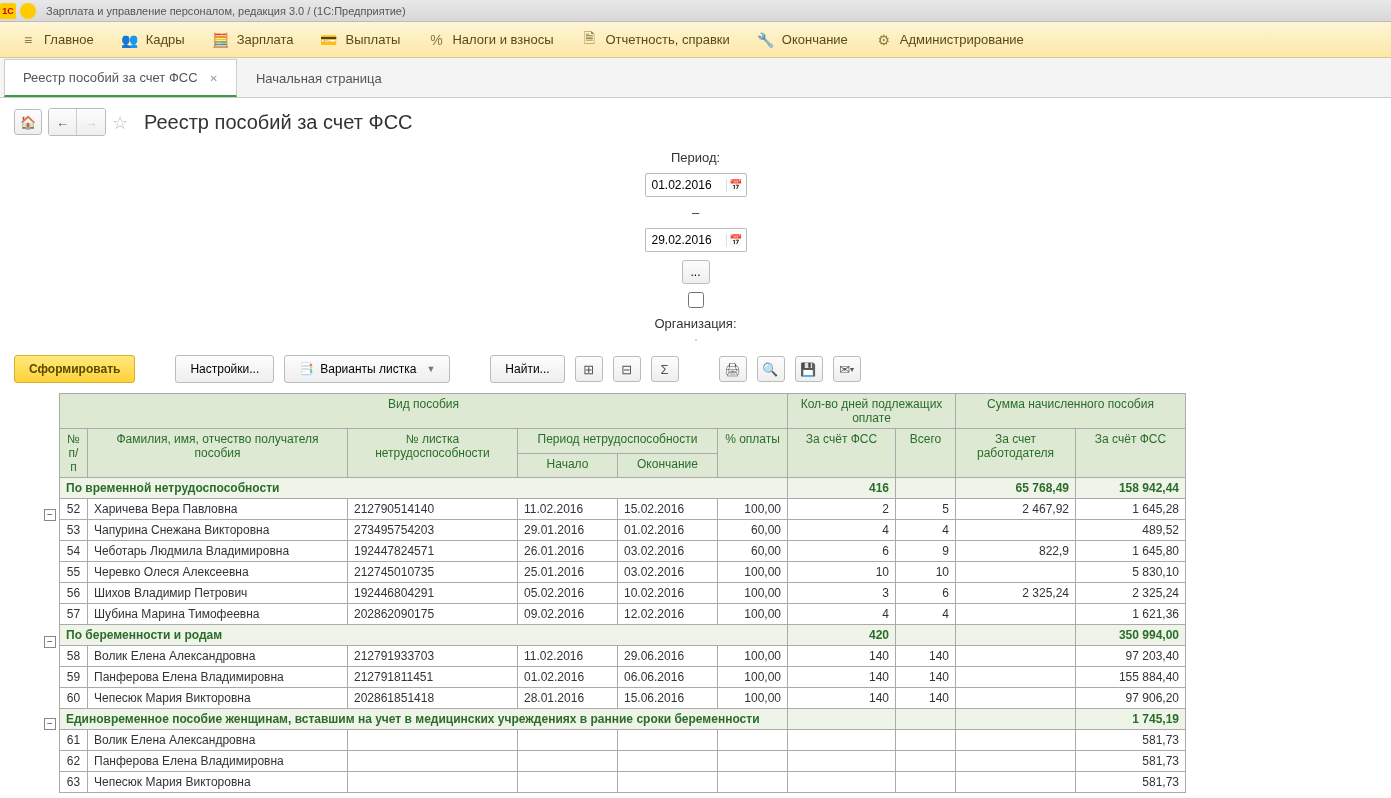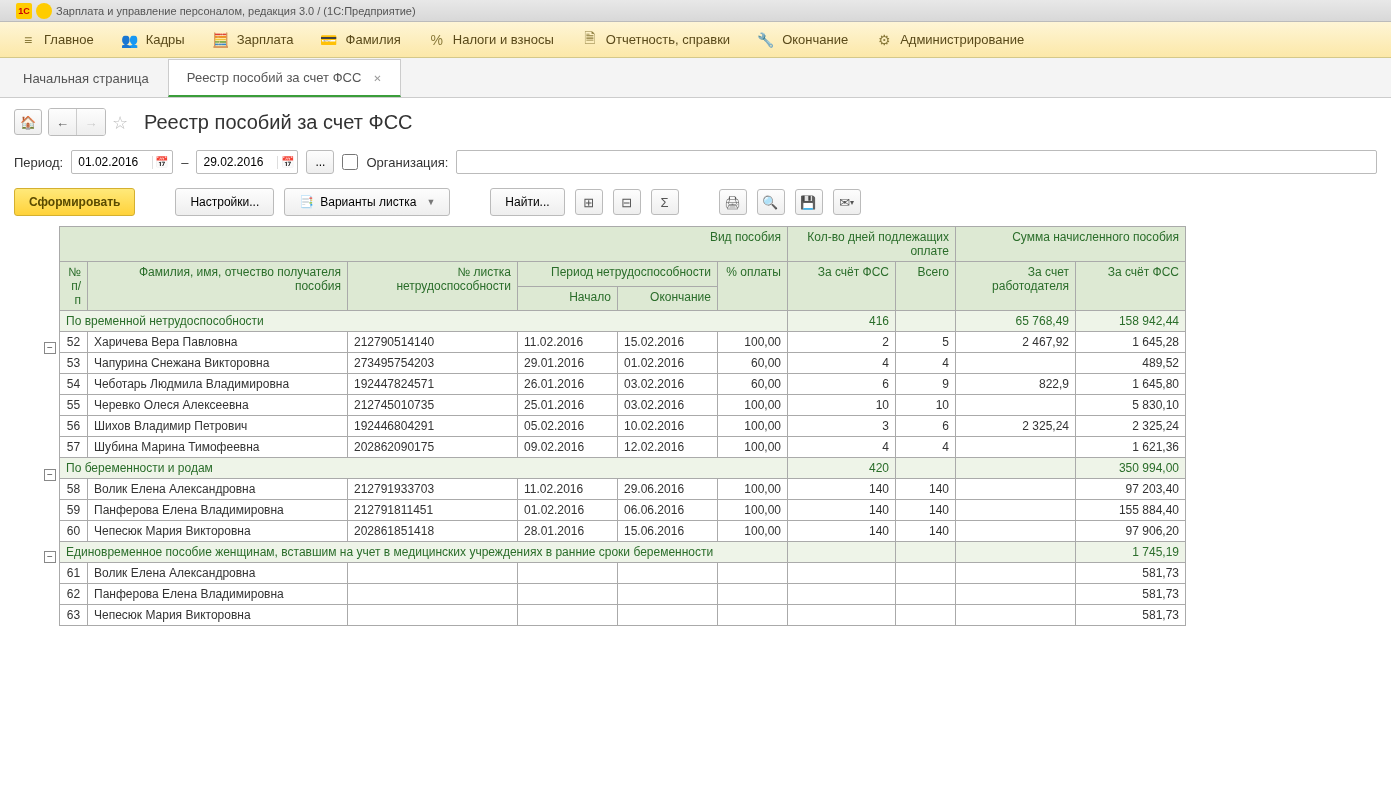--- a/index.html
+++ b/index.html
@@ -1,51 +1,51 @@
 <!DOCTYPE html>
 <html><head>
 <meta charset="utf-8">
 <style>
 * { box-sizing: border-box; margin: 0; padding: 0; }
 body { font-family: Arial, sans-serif; font-size: 12px; background: #fff; color: #333; width: 1391px; }
-.titlebar { background: linear-gradient(#e8e8e8,#d8d8d8); height: 22px; display: flex; align-items: center; padding: 0 16px; border-bottom: 1px solid #bbb; gap: 4px; }
+.titlebar { background: linear-gradient(#e8e8e8,#d8d8d8); height: 22px; display: flex; align-items: center; padding: 0 0; border-bottom: 1px solid #bbb; gap: 4px; }
 .titlebar .logo { width: 16px; height: 16px; background: #ffcc00; border-radius: 2px; display: inline-flex; align-items: center; justify-content: center; font-size: 9px; font-weight: bold; color: #c00; }
 .titlebar .dd { width: 16px; height: 16px; background: #ffcc00; border-radius: 8px; }
-.titlebar .title { color: #555; font-size: 11px; }
+.titlebar .title { margin-left: 6px; color: #555; font-size: 11px; }
 .mainmenu { background: linear-gradient(#fef5d6,#fce8a8); height: 36px; display: flex; align-items: center; padding: 0 6px; border-bottom: 1px solid #d4c88a; }
 .mainmenu .item { display: flex; align-items: center; padding: 0 14px; height: 36px; color: #5a4a1a; font-size: 13px; gap: 8px; cursor: pointer; }
 .mainmenu .ico { width: 16px; height: 16px; color: #8a7a3a; display: inline-flex; align-items: center; justify-content: center; font-size: 14px; }
 .tabbar { background: #f4f4f4; height: 40px; display: flex; align-items: flex-end; border-bottom: 1px solid #ccc; padding: 0 4px; }
 .tabbar .tab { padding: 10px 18px; font-size: 13px; color: #555; border: 1px solid transparent; background: #f4f4f4; cursor: pointer; }
 .tabbar .tab.active { background: #fff; border: 1px solid #ccc; border-bottom: 2px solid #3a9d3a; }
 .tab .close { margin-left: 12px; color: #999; font-size: 10px; }
 .content { padding: 10px 14px; }
 .headerrow { display: flex; align-items: center; gap: 6px; margin-bottom: 14px; }
 .iconbtn { width: 28px; height: 26px; border: 1px solid #bbb; background: linear-gradient(#fdfdfd,#eee); border-radius: 3px; display: inline-flex; align-items: center; justify-content: center; cursor: pointer; font-size: 13px; color: #555; }
 .star { width: 20px; height: 20px; color: #bbb; font-size: 18px; }
 .pagetitle { font-size: 20px; color: #333; margin-left: 6px; }
-.filterrow { display: flex; align-items: center; gap: 8px; margin-bottom: 14px; font-size: 13px; }
+.filterrow { display: flex; align-items: center; gap: 8px; margin-bottom: 14px; font-size: 13px; flex-direction: column; }
 .dateinput { display: flex; align-items: center; border: 1px solid #bbb; height: 24px; border-radius: 2px; background: #fff; }
 .dateinput input { border: none; padding: 0 6px; width: 80px; font-size: 12px; outline: none; }
 .dateinput .cal { width: 20px; text-align: center; color: #777; border-left: 1px solid #ddd; cursor: pointer; font-size: 11px; }
 .smallbtn { width: 28px; height: 24px; border: 1px solid #bbb; background: linear-gradient(#fdfdfd,#eee); border-radius: 3px; cursor: pointer; font-size: 12px; }
 .chk { width: 16px; height: 16px; }
 .orginput { flex: 1; height: 24px; border: 1px solid #bbb; border-radius: 2px; background: #fff; }
 .toolbar { display: flex; align-items: center; gap: 10px; margin-bottom: 10px; }
 .btn { height: 28px; padding: 0 14px; border: 1px solid #bbb; background: linear-gradient(#fdfdfd,#eee); border-radius: 3px; cursor: pointer; font-size: 12px; display: inline-flex; align-items: center; gap: 6px; }
 .btn.primary { background: linear-gradient(#ffe97a,#ffd23a); border-color: #d4b030; font-weight: bold; color: #5a4a00; }
 .btn .caret { font-size: 9px; color: #777; margin-left: 4px; }
 .spacer { width: 20px; }
 .reportwrap { display: flex; }
 .treecol { width: 45px; position: relative; }
 .tree-toggle { position: absolute; left: 30px; width: 12px; height: 12px; border: 1px solid #888; background: #fff; font-size: 10px; line-height: 10px; text-align: center; cursor: pointer; color: #444; }
 table.report { border-collapse: collapse; font-size: 12px; }
 table.report th, table.report td { border: 1px solid #aaa; padding: 3px 6px; vertical-align: top; }
-table.report th { background: #dde9d3; color: #2a6d2a; font-weight: normal; text-align: right; }
-.grouprow td { background: #eef4e8; color: #2a6d2a; font-weight: normal; }
+table.report th { background: #dde9d3; color: #2a6d2a; font-weight: normal; text-align: center; }
+.grouprow td { background: #eef4e8; color: #2a6d2a; font-weight: bold; }
 .num { text-align: right; }
 .ctr { text-align: center; }
 .c-npp { width: 28px; }
 .c-fio { width: 260px; }
 .c-list { width: 170px; }
 .c-date { width: 100px; }
 .c-pct { width: 70px; }
 .c-days1 { width: 108px; }
 .c-days2 { width: 60px; }
 .c-sum1 { width: 120px; }
@@ -68,43 +68,43 @@
   <div class="item">
       <span class="ico">👥</span>
       <span>Кадры</span>
     </div>
   <div class="item">
       <span class="ico">🧮</span>
       <span>Зарплата</span>
     </div>
   <div class="item">
       <span class="ico">💳</span>
-      <span>Фамилия</span>
+      <span>Выплаты</span>
     </div>
   <div class="item">
       <span class="ico">%</span>
       <span>Налоги и взносы</span>
     </div>
   <div class="item">
       <span class="ico">🗎</span>
       <span>Отчетность, справки</span>
     </div>
   <div class="item">
       <span class="ico">🔧</span>
       <span>Окончание</span>
     </div>
   <div class="item">
       <span class="ico">⚙</span>
       <span>Администрирование</span>
     </div>
 </div>
 
 <div class="tabbar">
+  <div class="tab active"><span>Реестр пособий за счет ФСС</span><span class="close">✕</span></div>
   <div class="tab"><span>Начальная страница</span></div>
-  <div class="tab active"><span>Реестр пособий за счет ФСС</span><span class="close">✕</span></div>
 </div>
 
 <div class="content">
 
   <div class="headerrow">
     <span class="iconbtn">🏠</span>
     <span style="display:flex;border:1px solid #bbb;border-radius:3px;overflow:hidden">
       <span class="iconbtn" style="border:none;border-right:1px solid #ccc;border-radius:0">←</span>
       <span class="iconbtn" style="border:none;border-radius:0;color:#ccc">→</span>
     </span>

